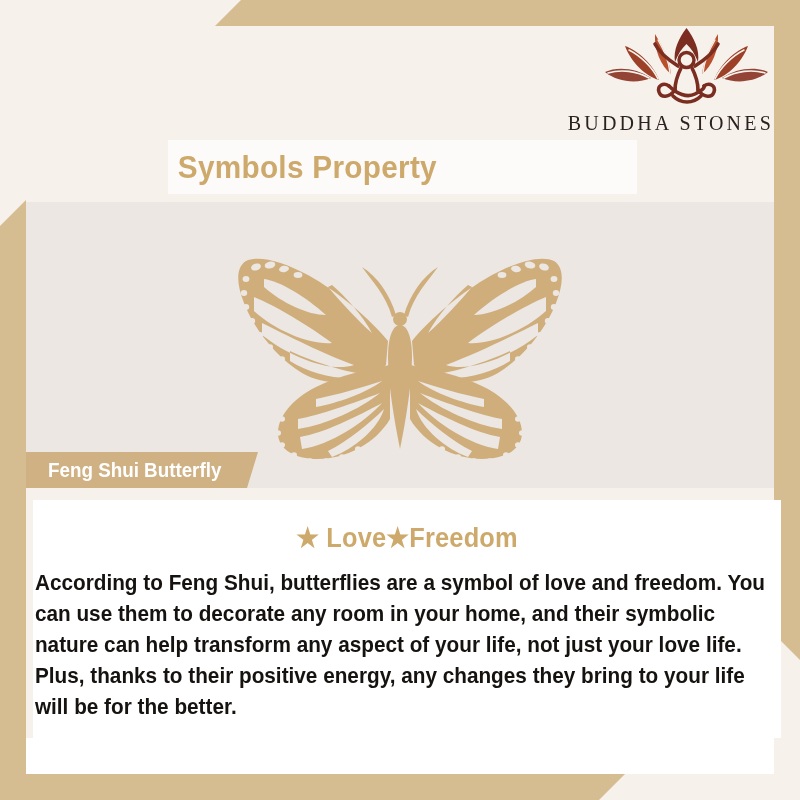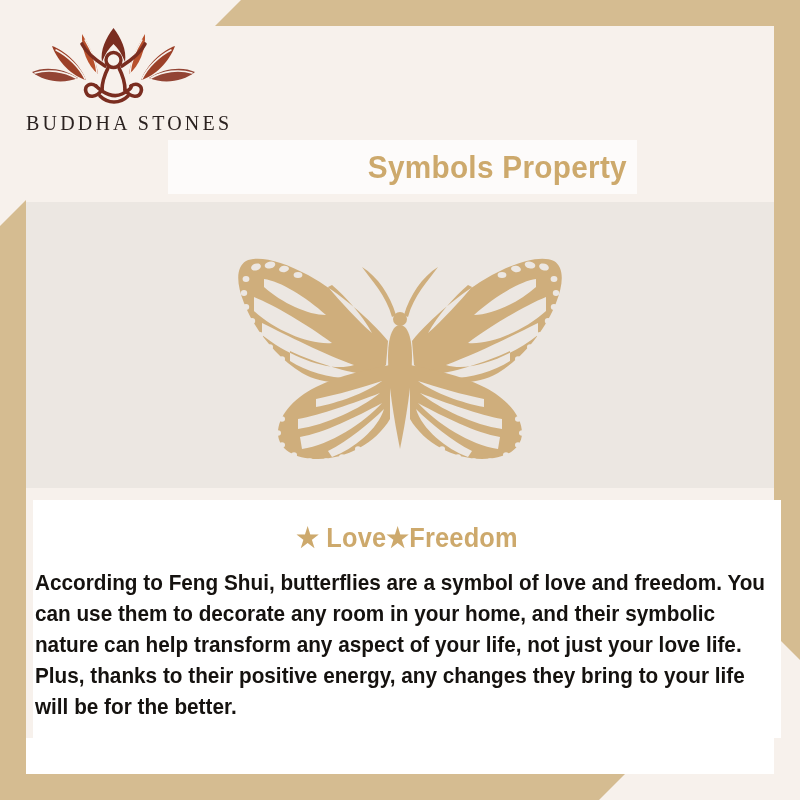--- a/index.html
+++ b/index.html
@@ -68,21 +68,21 @@
 
   
   .logo-block {
     position: absolute;
     left: 0;
     top: 0;
     width: 748px;
     height: 115px;
     display: flex;
     flex-direction: column;
-    align-items: flex-start;
+    align-items: flex-end;
     justify-content: flex-start;
   }
   .logo-mark {
     width: 175px;
     height: 82px;
     margin-top: 2px;
   }
   .logo-wordmark {
     font-family: "Liberation Serif", serif;
     font-size: 20px;
@@ -95,21 +95,21 @@
   
   .title-banner {
     position: absolute;
     left: 142px;
     top: 114px;
     width: 469px;
     height: 54px;
     background: #fdfbfa;
     display: flex;
     align-items: center;
-    justify-content: flex-end;
+    justify-content: flex-start;
   }
   .title-text {
     font-family: "Liberation Sans Narrow", "Liberation Sans", sans-serif;
     font-size: 32px;
     font-weight: bold;
     color: #cda96c;
     letter-spacing: 0.3px;
     transform: scaleX(0.93);
     white-space: nowrap;
   }
@@ -350,20 +350,23 @@
           <ellipse cx="298" cy="222" rx="3" ry="2.8" fill="#ece7e2"></ellipse>
           <ellipse cx="286" cy="232" rx="3" ry="2.8" fill="#ece7e2"></ellipse>
           <ellipse cx="270" cy="238" rx="3" ry="2.8" fill="#ece7e2"></ellipse>
           <ellipse cx="254" cy="238" rx="3" ry="2.8" fill="#ece7e2"></ellipse>
           <ellipse cx="238" cy="234" rx="3" ry="2.8" fill="#ece7e2"></ellipse>
           <ellipse cx="222" cy="226" rx="3" ry="2.8" fill="#ece7e2"></ellipse>
         </g>
       </svg>
     </div>
 
+    <div class="tag">
+      <span class="tag-label">Feng Shui Butterfly</span>
+    </div>
     <div class="tag-gap"></div>
 
     <div class="text-panel">
       <div class="subhead">
         <span class="star">★</span>
         <span>Love</span><span class="star">★</span><span>Freedom</span>
       </div>
       <p class="body-copy">According to Feng Shui, butterflies are a symbol of love and freedom. You can use them to decorate any room in your home, and their symbolic nature can help transform any aspect of your life, not just your love life. Plus, thanks to their positive energy, any changes they bring to your life will be for the better.</p>
     </div>
 

